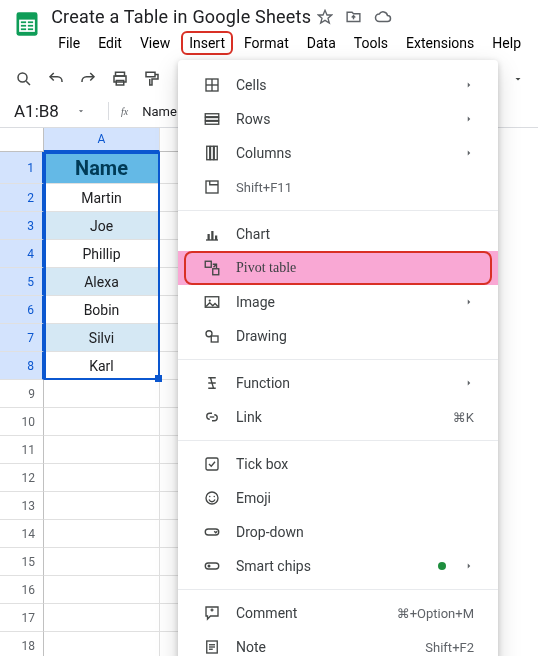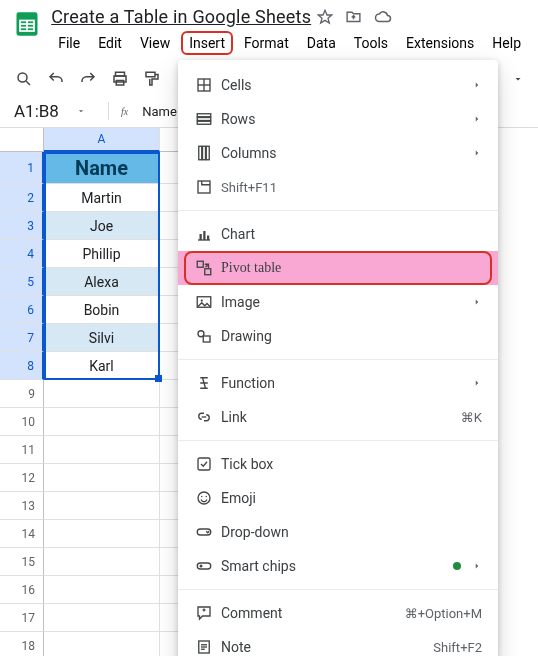--- a/index.html
+++ b/index.html
@@ -2,21 +2,21 @@
 <html><head>
 <meta charset="utf-8">
 <style>
   * { box-sizing: border-box; margin: 0; padding: 0; }
   html, body { width: 538px; height: 656px; font-family: 'Google Sans', Roboto, Arial, sans-serif; font-size: 13px; color: #202124; background: #fff; overflow: hidden; }
   
   .header { display: flex; align-items: flex-start; padding: 6px 10px 0 10px; }
   .logo { width: 36px; height: 36px; margin-right: 8px; display:flex; align-items:center; justify-content:center;}
   .logo svg { width: 28px; height: 28px; }
   .title-block { display: flex; flex-direction: column; }
-  .title-row { display: flex; align-items: center; gap: 6px; text-decoration: underline; }
+  .title-row { display: flex; align-items: center; gap: 6px; }
   .doc-title { font-size: 18px; color: #202124; letter-spacing: .2px; }
   .title-icons { display: flex; gap: 12px; color: #5f6368; }
   .title-icons span { display:flex; align-items:center;}
   .menubar { display: flex; gap: 4px; margin-top: 4px; font-size: 14px; color:#000000;}
   .menubar-item { padding: 4px 7px; border-radius: 4px; cursor: pointer; }
   .menubar-item.highlight { border: 2px solid #d93025; border-radius: 6px; padding: 2px 6px; }
   
   .toolbar { display:flex; align-items:center; gap: 12px; padding: 8px 14px; margin-top: 6px; }
   .tb-icon { color:#444746; display:flex; align-items:center; justify-content:center; width:20px; height:20px;}
   .tb-dropdown { margin-left:auto; color:#444746; }
@@ -42,21 +42,21 @@
   .gridrow { display:flex; height:28px; }
   .cell { border-right:1px solid #e0e0e0; border-bottom:1px solid #e0e0e0; display:flex; align-items:center; justify-content:center; font-size:14px;}
   .hdrcell { background:#64b9e6; color:#003b57; font-size:20px; font-weight:700; height:32px;}
   .alt { background:#d5e8f4; }
   
   .sel-rect { position:absolute; left:44px; top:24px; width:116px; height:228px; border:2px solid #0b57d0; pointer-events:none; }
   .sel-rect::after{ content:""; position:absolute; right:-4px; bottom:-4px; width:7px; height:7px; background:#0b57d0;}
   
   .menu { position:absolute; left:178px; top:60px; width:320px; background:#fff; border-radius:4px; box-shadow: 0 2px 6px rgba(0,0,0,.2), 0 8px 24px rgba(0,0,0,.15); padding:8px 0; z-index:10;}
   .menu-group-sep { height:1px; background:#e8eaed; margin:6px 0;}
-  .menu-item { display:flex; align-items:center; gap:7px; padding:7px 16px; color:#3c4043; cursor:pointer; position:relative;}
+  .menu-item { display:flex; align-items:center; gap:14px; padding:7px 24px; color:#3c4043; cursor:pointer; position:relative;}
   .menu-item .mi-icon { width:20px; height:20px; color:#444746; display:flex; align-items:center; justify-content:center;}
   .menu-item .mi-label { flex:1; font-size:14px;}
   .menu-item .mi-shortcut { color:#5f6368; font-size:13px;text-align:center;}
   .menu-item .mi-submenu { color:#5f6368; font-size:12px;}
   .menu-item.highlight { background:#f9a8d4;font-family:Liberation Serif, serif;}
   .menu-item-ring { position:absolute; left:6px; right:6px; top:0; bottom:0; border:2.5px solid #d93025; border-radius:8px; pointer-events:none;}
   .dot-green{ width:8px; height:8px; background:#1e8e3e; border-radius:50%; margin-right:4px;}
   svg { display:block; }
 </style>
 </head>

